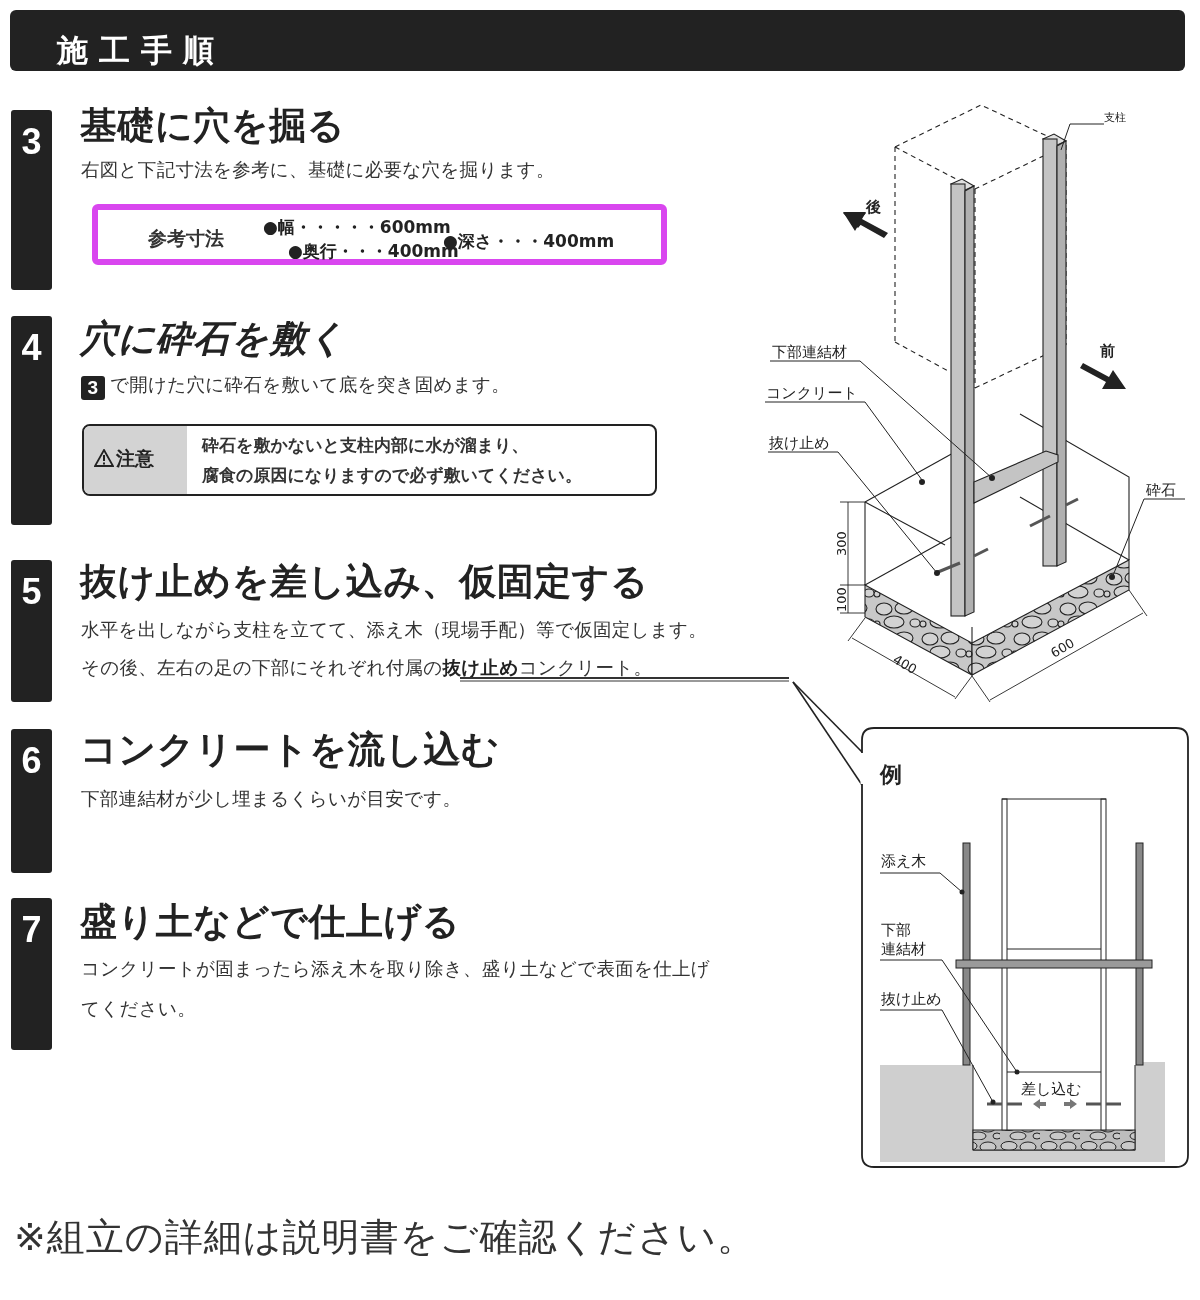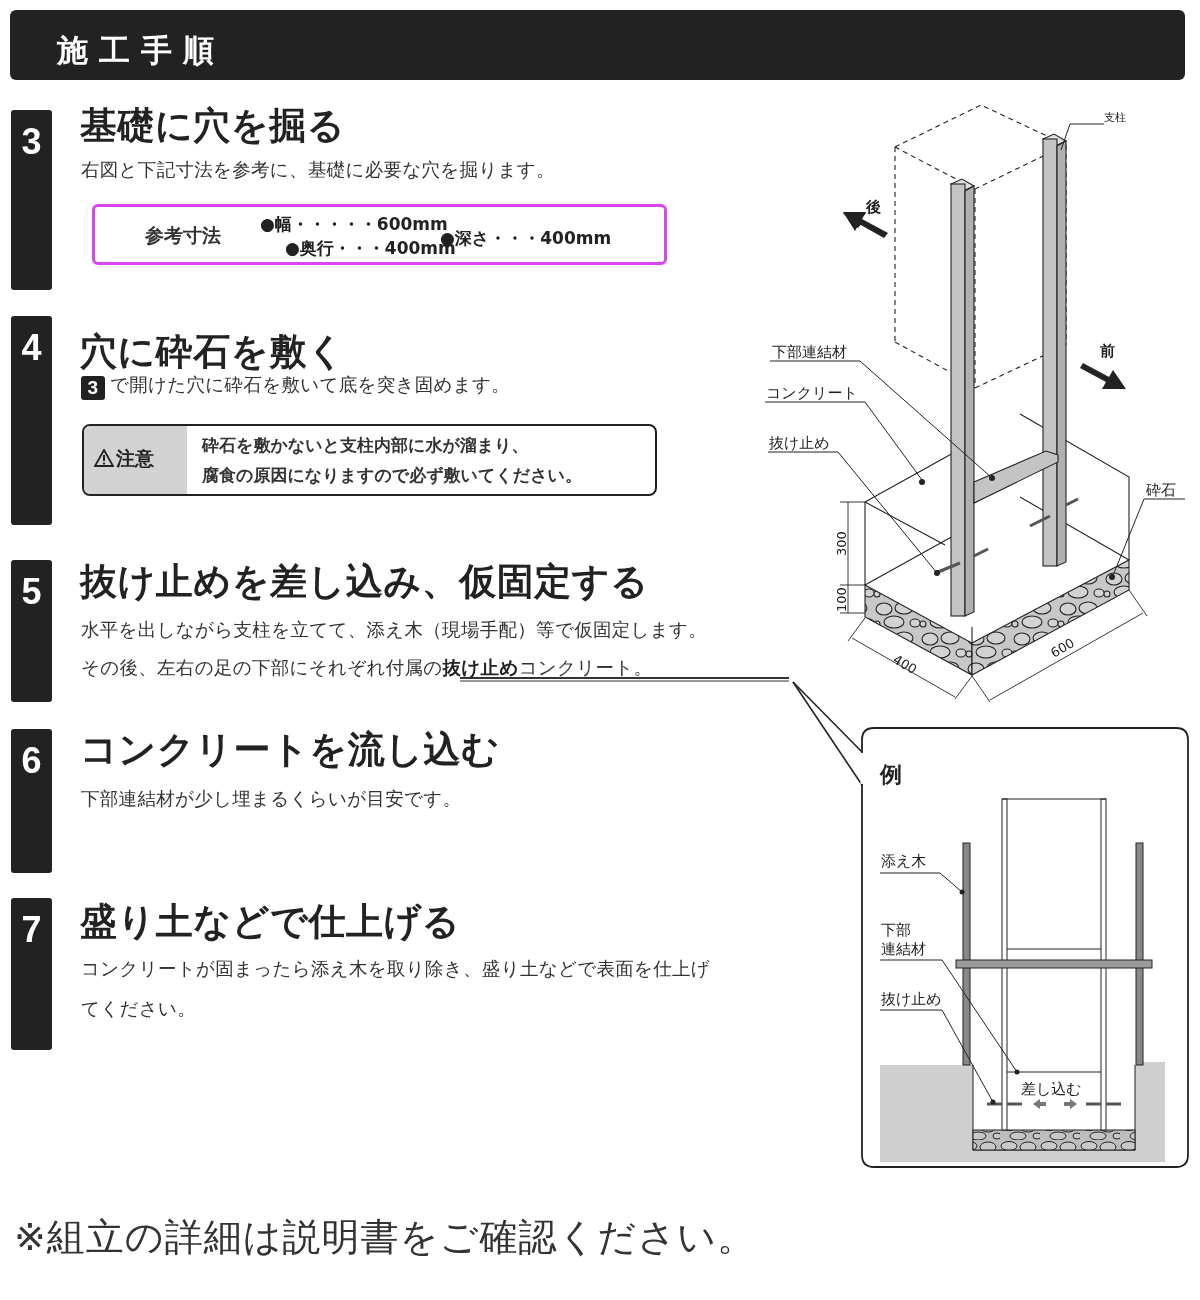--- a/index.html
+++ b/index.html
@@ -1,20 +1,20 @@
 <!DOCTYPE html>
 <html><head>
 <meta charset="utf-8">
 <style>
   * { box-sizing: border-box; margin: 0; padding: 0; }
   html, body { width: 1200px; height: 1300px; background: #ffffff; overflow: hidden; }
   body { position: relative; font-family: "DejaVu Sans", "Liberation Sans", sans-serif; color: #222222; }
 
   .header-bar {
-    position: absolute; left: 10px; top: 10px; width: 1175px; height: 70px;
+    position: absolute; left: 10px; top: 10px; width: 1175px; height: 61px;
     background: #222222; border-radius: 6px;
   }
   .header-title {
     position: absolute; left: 47px; top: 20px; font-size: 31px; font-weight: bold;
     color: #ffffff; letter-spacing: 11px; line-height: 40px;
   }
 
   .step-bar {
     position: absolute; left: 11px; width: 41px; background: #222222; border-radius: 3px;
   }
@@ -26,21 +26,21 @@
     position: absolute; left: 80px; font-size: 37px; font-weight: bold; color: #222222; line-height: 44px;
     letter-spacing: 0.5px; white-space: nowrap;
   }
   .step-body {
     position: absolute; left: 81px; font-size: 18.5px; color: #333333; line-height: 38px; white-space: nowrap;
     letter-spacing: 0.3px;
   }
 
   .dim-box {
     position: absolute; left: 92px; top: 204px; width: 575px; height: 61px;
-    border: 3px solid #d946ef; border-radius: 6px; background: #ffffff;
+    border: 6px solid #d946ef; border-radius: 6px; background: #ffffff;
   }
   .dim-label { position: absolute; left: 50px; top: 16px; font-size: 19px; font-weight: bold; color: #333; }
   .dim-item { position: absolute; font-size: 17px; font-weight: bold; color: #222; white-space: nowrap; }
 
   .inline-3 {
     display: inline-block; width: 24px; height: 24px; background: #222; color: #fff; border-radius: 3px;
     text-align: center; font-family: "Liberation Sans", sans-serif; font-weight: bold; font-size: 19px; line-height: 24px;
     vertical-align: -3px; margin-right: 5px;
   }
 
@@ -81,21 +81,21 @@
 <div class="dim-box">
   <div class="dim-label">参考寸法</div>
   <div class="dim-item" style="left:165px;top:6px;">●幅・・・・・600mm</div>
   <div class="dim-item" style="left:345px;top:20px;">●深さ・・・400mm</div>
   <div class="dim-item" style="left:165px;top:30px;margin-left:25px;">●奥行・・・400mm</div>
 </div>
 
 <div class="step-bar" style="top:316px;height:209px;">
   <div class="step-num">4</div>
 </div>
-<div class="step-title" style="top:330px;">穴に砕石を敷く</div>
+<div class="step-title" style="top:317px;font-style:italic;">穴に砕石を敷く</div>
 <div class="step-body" style="top:366px;">
   <span class="inline-3">3</span><span>で開けた穴に砕石を敷いて底を突き固めます。</span>
 </div>
 <div class="caution-box">
   <div class="caution-label">
     <div class="caution-label-text">
       <svg width="20" height="18" viewBox="0 0 20 18" style="vertical-align:-2px;margin-right:2px;">
         <polygon points="10,1 19,17 1,17" fill="none" stroke="#222" stroke-width="1.8"></polygon>
         <rect x="9" y="6" width="2" height="6" fill="#222"></rect>
         <rect x="9" y="13.5" width="2" height="2" fill="#222"></rect>

